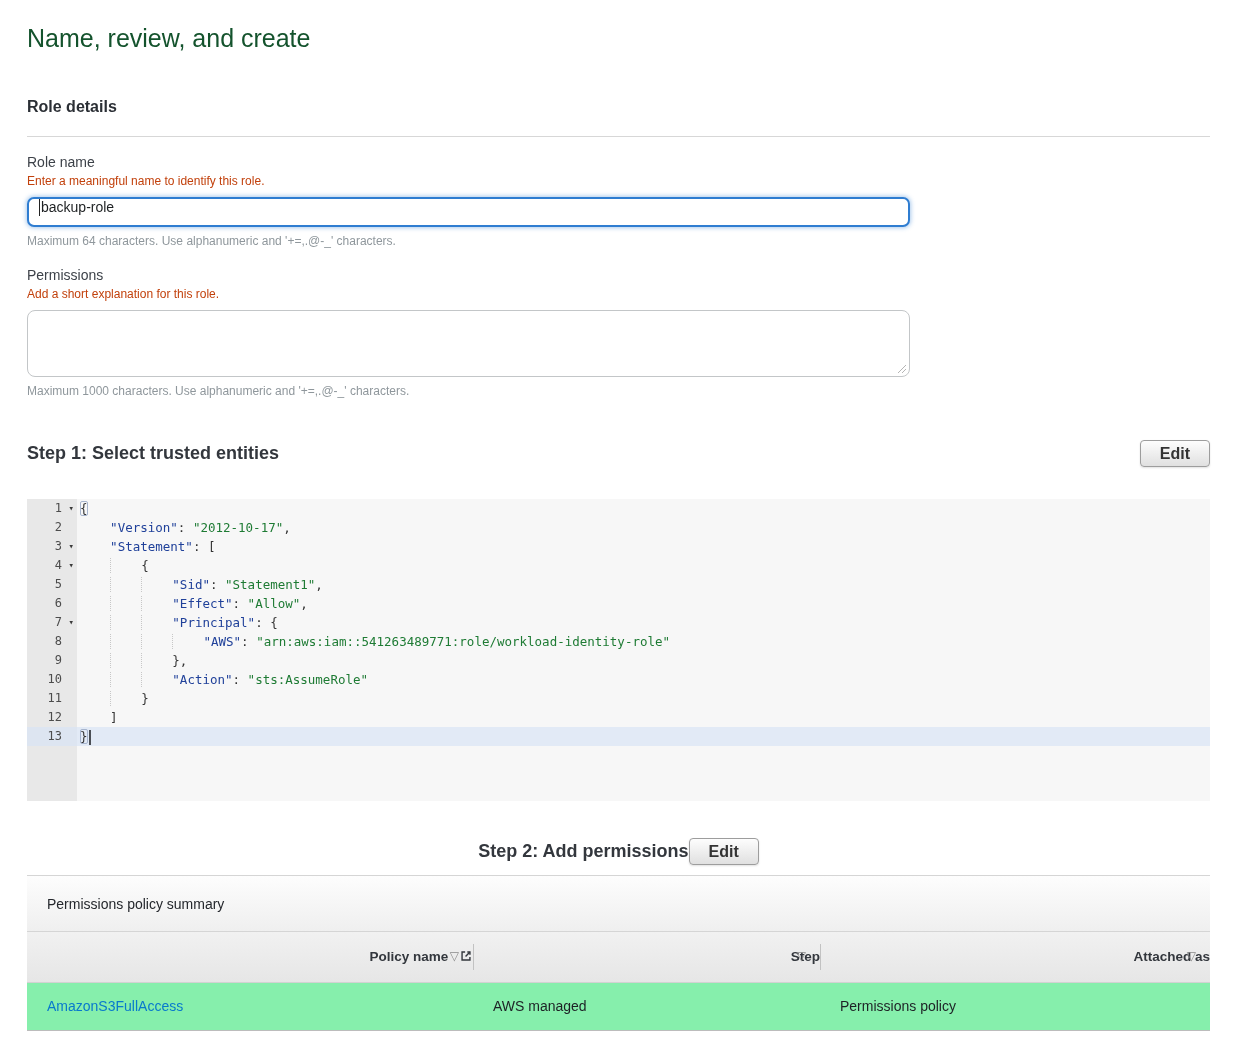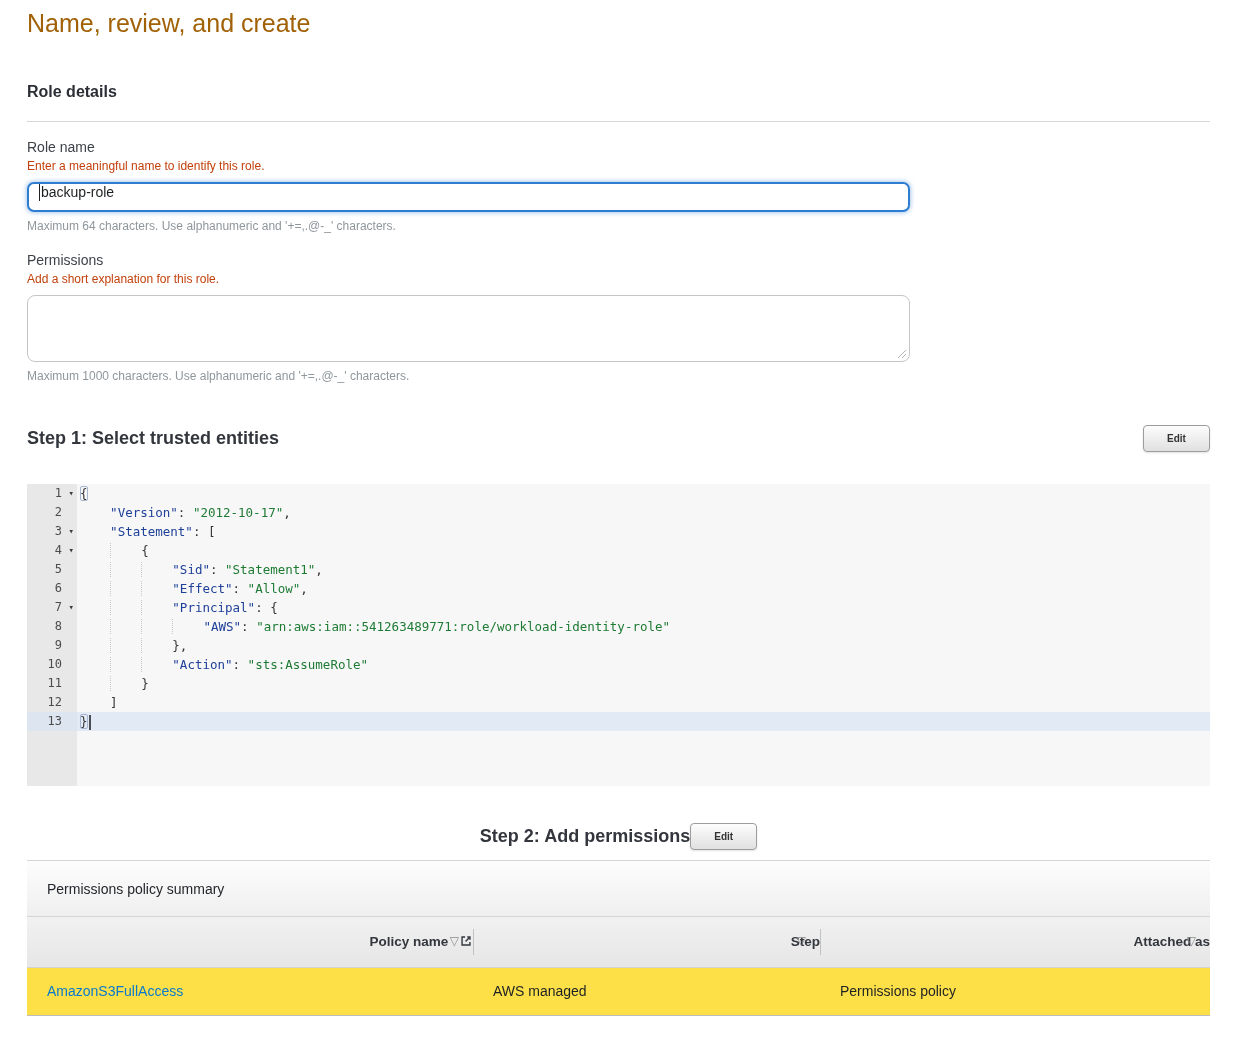--- a/index.html
+++ b/index.html
@@ -5,21 +5,21 @@
   * { box-sizing: border-box; }
   html,body { margin:0; padding:0; background:#fff; }
   body {
     width:1242px; height:1037px; overflow:hidden;
     font-family:"Liberation Sans", sans-serif;
     color:#16191f;
   }
   .page { width:1242px; padding:0 32px 0 27px; }
 
   
-  .page-title { font-size:25px; font-weight:400; color:#a16207; margin:9px 0 0 0; line-height:29px; }
+  .page-title { font-size:25px; font-weight:400; color:#14532d; margin:24px 0 0 0; line-height:29px; }
   .section-heading { font-size:16px; font-weight:700; color:#2b2f35; margin:45px 0 12px 0; }
   .divider { border:none; border-top:1px solid #d7d7d7; margin:20px 0 0 0; }
   .field-label { font-size:14px; color:#3d4249; margin-top:17px; }
   .field-hint { font-size:12px; color:#c2410c; margin-top:4px; }
   .field-constraint { font-size:12px; color:#8f979c; margin-top:7px; }
 
   
   .text-input {
     margin-top:9px; width:883px; height:30px;
     background:#fff; border:2px solid #2f7dd1; border-radius:7px;
@@ -43,21 +43,21 @@
     clip-path:polygon(100% 0, 0 100%, 100% 100%);
   }
 
   
   .step-header { display:flex; justify-content:space-between; align-items:flex-start; }
   .step-header.step1 { margin-top:42px; }
   .step-header.step2 { margin-top:37px;justify-content:center; }
   .step-heading { font-size:18px; font-weight:700; color:#33373d; margin:0; line-height:26px; }
   .edit-button {
     min-width:67px; height:27px; padding:0 19px;
-    font-family:"Liberation Sans", sans-serif; font-size:10px; font-weight:700; color:#333;
+    font-family:"Liberation Sans", sans-serif; font-size:16px; font-weight:700; color:#333;
     background:linear-gradient(#fdfdfd, #e0e0e0);
     border:1px solid #9d9d9d; border-radius:4px;
     box-shadow:0 1px 2px rgba(0,0,0,.12);
     cursor:pointer;
   }
 
   
   .editor {
     margin-top:32px; height:302px; overflow:hidden;
     background:linear-gradient(90deg, #e8e8e8 50px, #f7f7f7 50px);
@@ -96,21 +96,21 @@
     cursor:pointer;
   }
   .col-sep { position:absolute; left:0; top:12px; bottom:12px; width:1px; background:#c2c2c2; }
   .sort-tri {
     position:absolute; right:14px; top:50%; transform:translateY(-54%);
     color:#8b8b8b; font-size:12px; font-weight:400;
   }
   .ext-link-icon { margin-left:7px; vertical-align:-2px; }
   .perm-table td {
     height:48px; padding:0 0 0 20px; font-size:14px; color:#1d2125;
-    border-bottom:1px solid #bcbcbc; background:#fde047;
+    border-bottom:1px solid #bcbcbc; background:#86efac;
   }
   .policy-link { color:#0879cd; text-decoration:none; cursor:pointer; }
 </style>
 </head>
 <body>
 
 <div class="page">
 
   <h1 class="page-title">Name, review, and create</h1>
 

